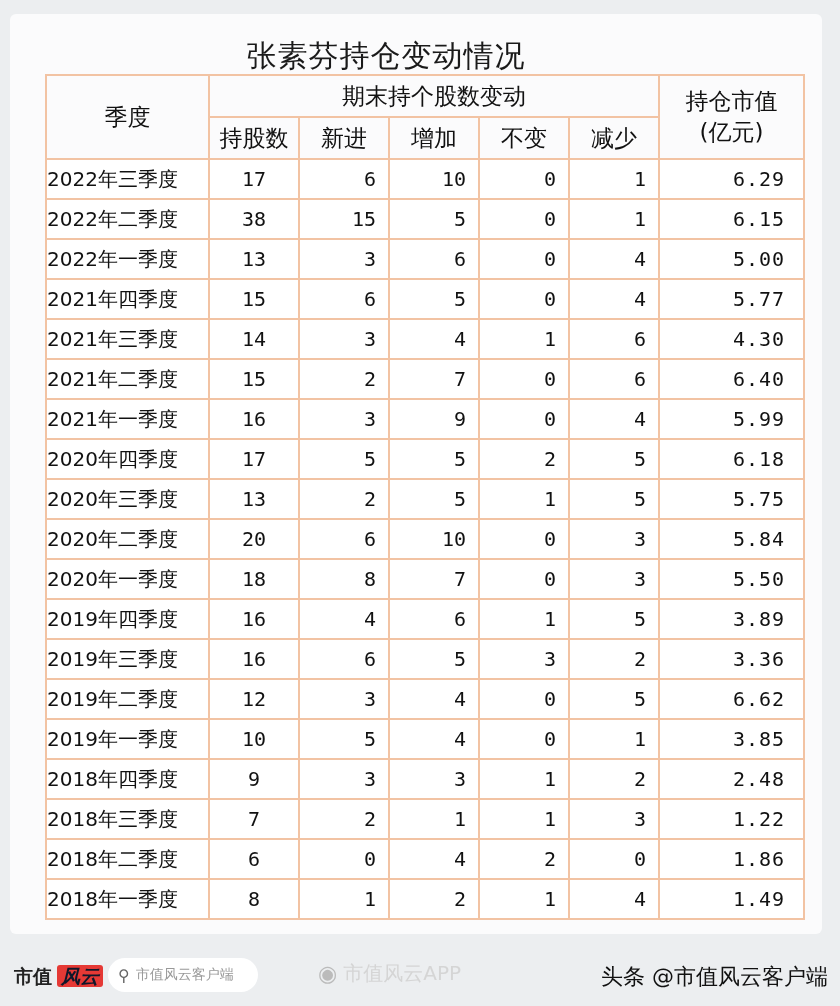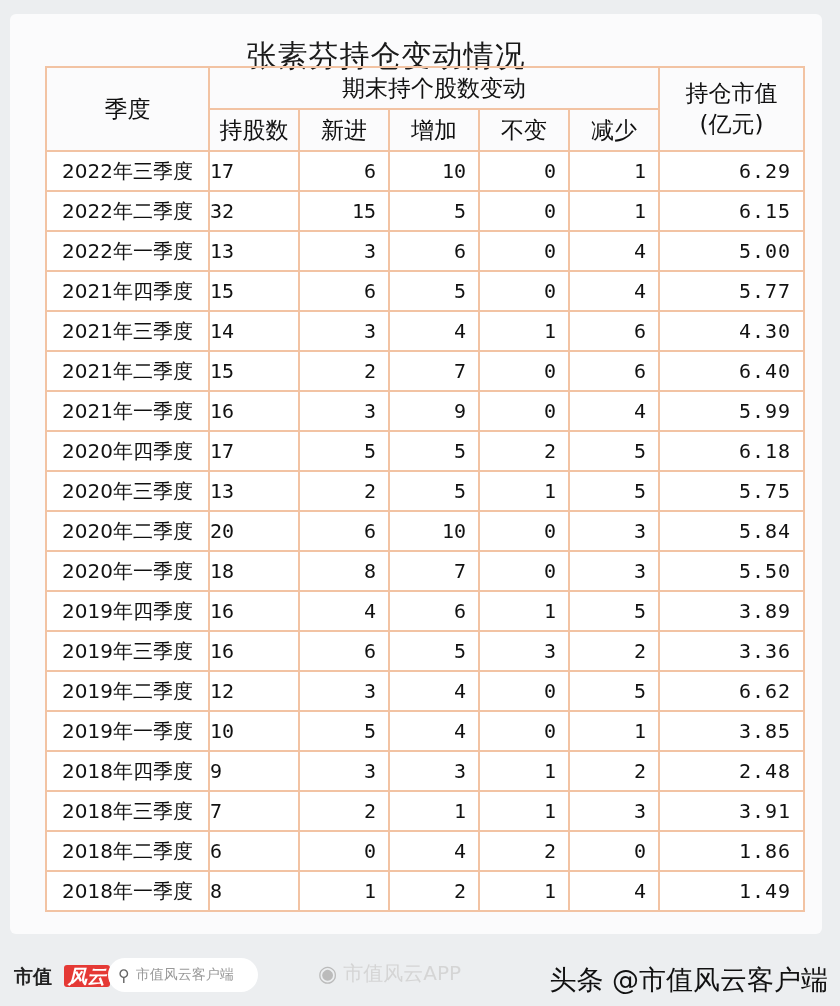--- a/index.html
+++ b/index.html
@@ -1,35 +1,35 @@
 <!DOCTYPE html>
 <html><head>
 <meta charset="utf-8">
 <style>
   html,body{margin:0;padding:0;}
   body{width:840px;height:1006px;background:#eceef0;font-family:"DejaVu Sans","Liberation Sans",sans-serif;overflow:hidden;position:relative;}
   .card{position:absolute;left:10px;top:14px;width:812px;height:920px;background:#fbfbfc;border-radius:6px;}
   .title{position:absolute;left:0;top:36px;width:772px;text-align:center;font-size:30px;color:#1a1a1a;letter-spacing:1px;}
-  table{position:absolute;left:45px;top:66px;border-collapse:collapse;table-layout:fixed;width:758px;}
+  table{position:absolute;left:45px;top:74px;border-collapse:collapse;table-layout:fixed;width:758px;}
   td,th{border:2px solid #f2c3a3;font-weight:normal;color:#111;padding:0;}
   th{font-size:23px;height:40px;text-align:center;}
   th.tall{height:80px;}
   td{height:38px;font-size:20px;font-family:"DejaVu Sans Mono","Liberation Mono",monospace;background:#fff;}
-  td.q{font-family:"DejaVu Sans","Liberation Sans",sans-serif;font-size:20px;text-align:center;padding-left:0;}
-  td.c{text-align:left;}
+  td.q{font-family:"DejaVu Sans","Liberation Sans",sans-serif;font-size:20px;text-align:left;padding-left:0;}
+  td.c{text-align:center;}
   td.r{text-align:right;padding-right:12px;}
-  td.v{text-align:right;padding-right:12px;letter-spacing:1px;}
+  td.v{text-align:right;padding-right:18px;letter-spacing:1px;}
   .footer{position:absolute;left:0;top:950px;width:840px;height:56px;}
   .logo{position:absolute;left:14px;top:14px;font-size:19px;font-weight:bold;color:#222;}
-  .logo .red{background:#e53935;color:#ffffff;padding:0 4px;border-radius:3px;font-style:italic;margin-left:12px;}
+  .logo .red{background:#e53935;color:#0f172a;padding:0 4px;border-radius:3px;font-style:italic;margin-left:5px;}
   .search{position:absolute;left:108px;top:8px;width:150px;height:34px;background:#fff;border-radius:17px;font-size:14px;color:#999;display:flex;align-items:center;}
   .search .ico{margin-left:10px;margin-right:6px;font-size:16px;color:#666;}
   .wm{position:absolute;left:205px;top:10px;font-size:20px;color:#d5d5d5;display:flex;align-items:center;}
   .wm .wb{font-size:22px;margin-right:6px;color:#bbb;}
-  .credit{position:absolute;right:12px;top:12px;font-size:27px;color:#111;}
+  .credit{position:absolute;right:12px;top:12px;font-size:22px;color:#111;}
 </style>
 </head>
 <body>
 
 <div class="card"></div>
 <div class="title">张素芬持仓变动情况</div>
 
 <table>
   <colgroup>
     <col style="width:163px">
@@ -62,21 +62,21 @@
         <td class="q">2022年三季度</td>
         <td class="c">17</td>
         <td class="r">6</td>
         <td class="r">10</td>
         <td class="r">0</td>
         <td class="r">1</td>
         <td class="v">6.29</td>
       </tr>
       <tr>
         <td class="q">2022年二季度</td>
-        <td class="c">32</td>
+        <td class="c">38</td>
         <td class="r">15</td>
         <td class="r">5</td>
         <td class="r">0</td>
         <td class="r">1</td>
         <td class="v">6.15</td>
       </tr>
       <tr>
         <td class="q">2022年一季度</td>
         <td class="c">13</td>
         <td class="r">3</td>
@@ -202,21 +202,21 @@
         <td class="r">2</td>
         <td class="v">2.48</td>
       </tr>
       <tr>
         <td class="q">2018年三季度</td>
         <td class="c">7</td>
         <td class="r">2</td>
         <td class="r">1</td>
         <td class="r">1</td>
         <td class="r">3</td>
-        <td class="v">3.91</td>
+        <td class="v">1.22</td>
       </tr>
       <tr>
         <td class="q">2018年二季度</td>
         <td class="c">6</td>
         <td class="r">0</td>
         <td class="r">4</td>
         <td class="r">2</td>
         <td class="r">0</td>
         <td class="v">1.86</td>
       </tr>

